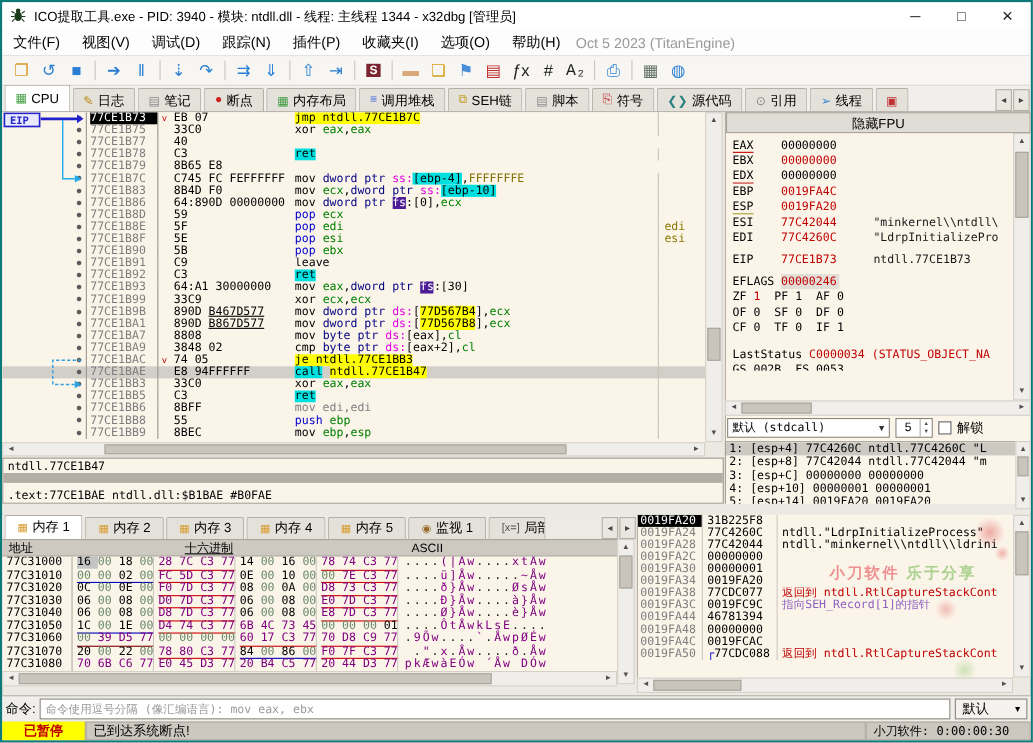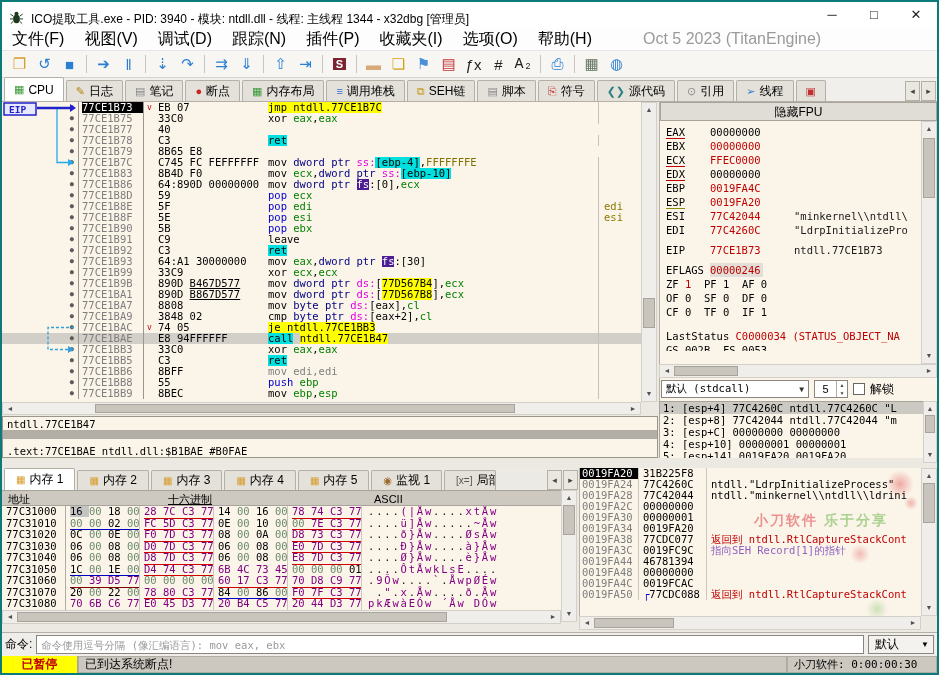--- a/index.html
+++ b/index.html
@@ -1,29 +1,29 @@
 <!DOCTYPE html>
 <html><head>
 <meta charset="utf-8">
 <style>
   * { box-sizing: border-box; margin: 0; padding: 0; }
   html,body { width:939px; height:675px; }
   body { font-family:"Liberation Sans",sans-serif; background:#888; }
   #win { position:relative; width:939px; height:675px; border:2px solid #0d7a7a; background:#ece9e2; overflow:hidden; }
 
   
-  #titlebar { position:absolute; left:0; top:0; right:0; height:26px; background:#fff; display:flex; align-items:flex-end; padding-left:7px; font-size:12px; color:#000; }
+  #titlebar { position:absolute; left:0; top:0; right:0; height:26px; background:#fff; display:flex; align-items:center; padding-left:7px; font-size:12px; color:#000; }
   #title-text { margin-left:7px; }
   #win-btns { margin-left:auto; display:flex; height:26px; }
   .win-btn { width:42px; text-align:center; line-height:26px; font-size:13px; color:#222; }
 
   
-  #menubar { position:absolute; left:0; top:26px; right:0; height:23px; background:#fdfdfd; display:flex; align-items:center; font-size:16px; border-bottom:1px solid #e4e4e4; }
+  #menubar { position:absolute; left:0; top:26px; right:0; height:23px; background:#fdfdfd; display:flex; align-items:center; font-size:13px; border-bottom:1px solid #e4e4e4; }
   .menu-item { padding:0 10px; }
-  #menu-build { color:#9a9a9a; padding-left:4px;margin-left:37px; }
+  #menu-build { color:#9a9a9a; padding-left:4px; }
 
   
   #toolbar { position:absolute; left:0; top:49px; right:0; height:27px; background:#f7f6f2; border-bottom:1px solid #d8d5cd; display:flex; align-items:center; padding-left:5px; }
   .tb-btn { width:25px; height:23px; display:flex; align-items:center; justify-content:center; font-size:15px; }
   .tb-sep { width:1px; height:18px; background:#c9c6bf; margin:0 4px; }
 
   
   #tabbar { position:absolute; left:0; top:76px; right:0; height:24px; background:#f0efeb; border-bottom:1px solid #b4b0a8; display:flex; align-items:flex-end; }
   .tab { height:21px; display:flex; align-items:center; padding:0 9px; margin-left:2px; border:1px solid #b4b0a8; border-bottom:none; border-radius:2px 2px 0 0; background:#e4e1da; font-size:12px; gap:4px; white-space:nowrap; }
   .tab.active { background:#fff; height:24px; font-weight:normal; }
@@ -354,21 +354,20 @@
     <div id="info-line1">ntdll.77CE1B47</div>
     <div id="info-grayband"></div>
     <div id="info-line3">.text:77CE1BAE ntdll.dll:$B1BAE #B0FAE</div>
   </div>
 
   <div id="regpane">
     <div id="regs-header">隐藏FPU</div>
     <div id="regs-body">
         <div class="rline"><span class="rname rn-ur"><span>EAX</span></span><span class="rval v-k">00000000</span></div>
         <div class="rline"><span class="rname"><span>EBX</span></span><span class="rval v-r">00000000</span></div>
-        <div class="rline"><span class="rname rn-ur"><span>ECX</span></span><span class="rval v-r">FFEC0000</span></div>
         <div class="rline"><span class="rname rn-ur"><span>EDX</span></span><span class="rval v-k">00000000</span></div>
         <div class="rline"><span class="rname"><span>EBP</span></span><span class="rval v-r">0019FA4C</span></div>
         <div class="rline"><span class="rname rn-uo"><span>ESP</span></span><span class="rval v-r">0019FA20</span></div>
         <div class="rline"><span class="rname"><span>ESI</span></span><span class="rval v-r">77C42044</span><span class="rcmt">"minkernel\\ntdll\</span></div>
         <div class="rline"><span class="rname"><span>EDI</span></span><span class="rval v-r">77C4260C</span><span class="rcmt">"LdrpInitializePro</span></div>
         <div class="rgap"></div>
         <div class="rline"><span class="rname"><span>EIP</span></span><span class="rval v-r">77CE1B73</span><span class="rcmt">ntdll.77CE1B73</span></div>
         <div class="rgap"></div>
         <div class="rline"><span class="rname"><span>EFLAGS</span></span><span class="rval v-r v-bg">00000246</span></div>
         <div class="rline"><span class="fl-k">ZF </span><span class="fl-r">1  </span><span class="fl-k">PF </span><span class="fl-k">1  </span><span class="fl-k">AF </span><span class="fl-k">0  </span></div>

